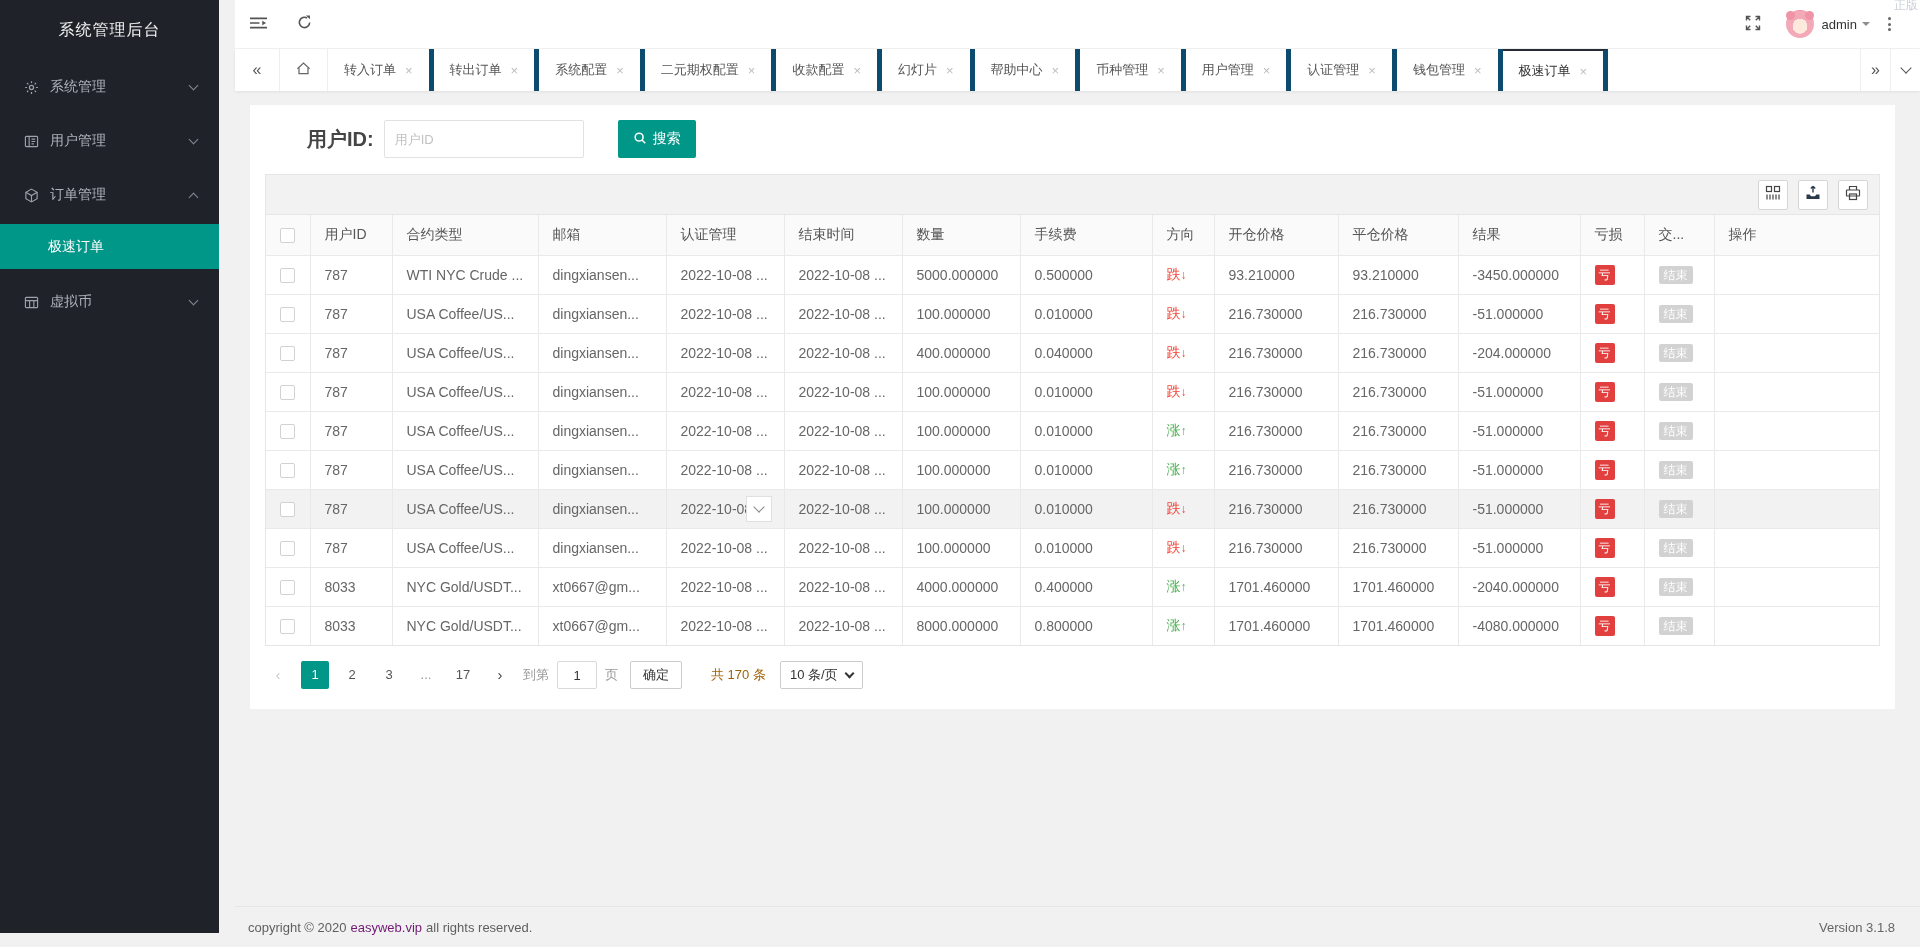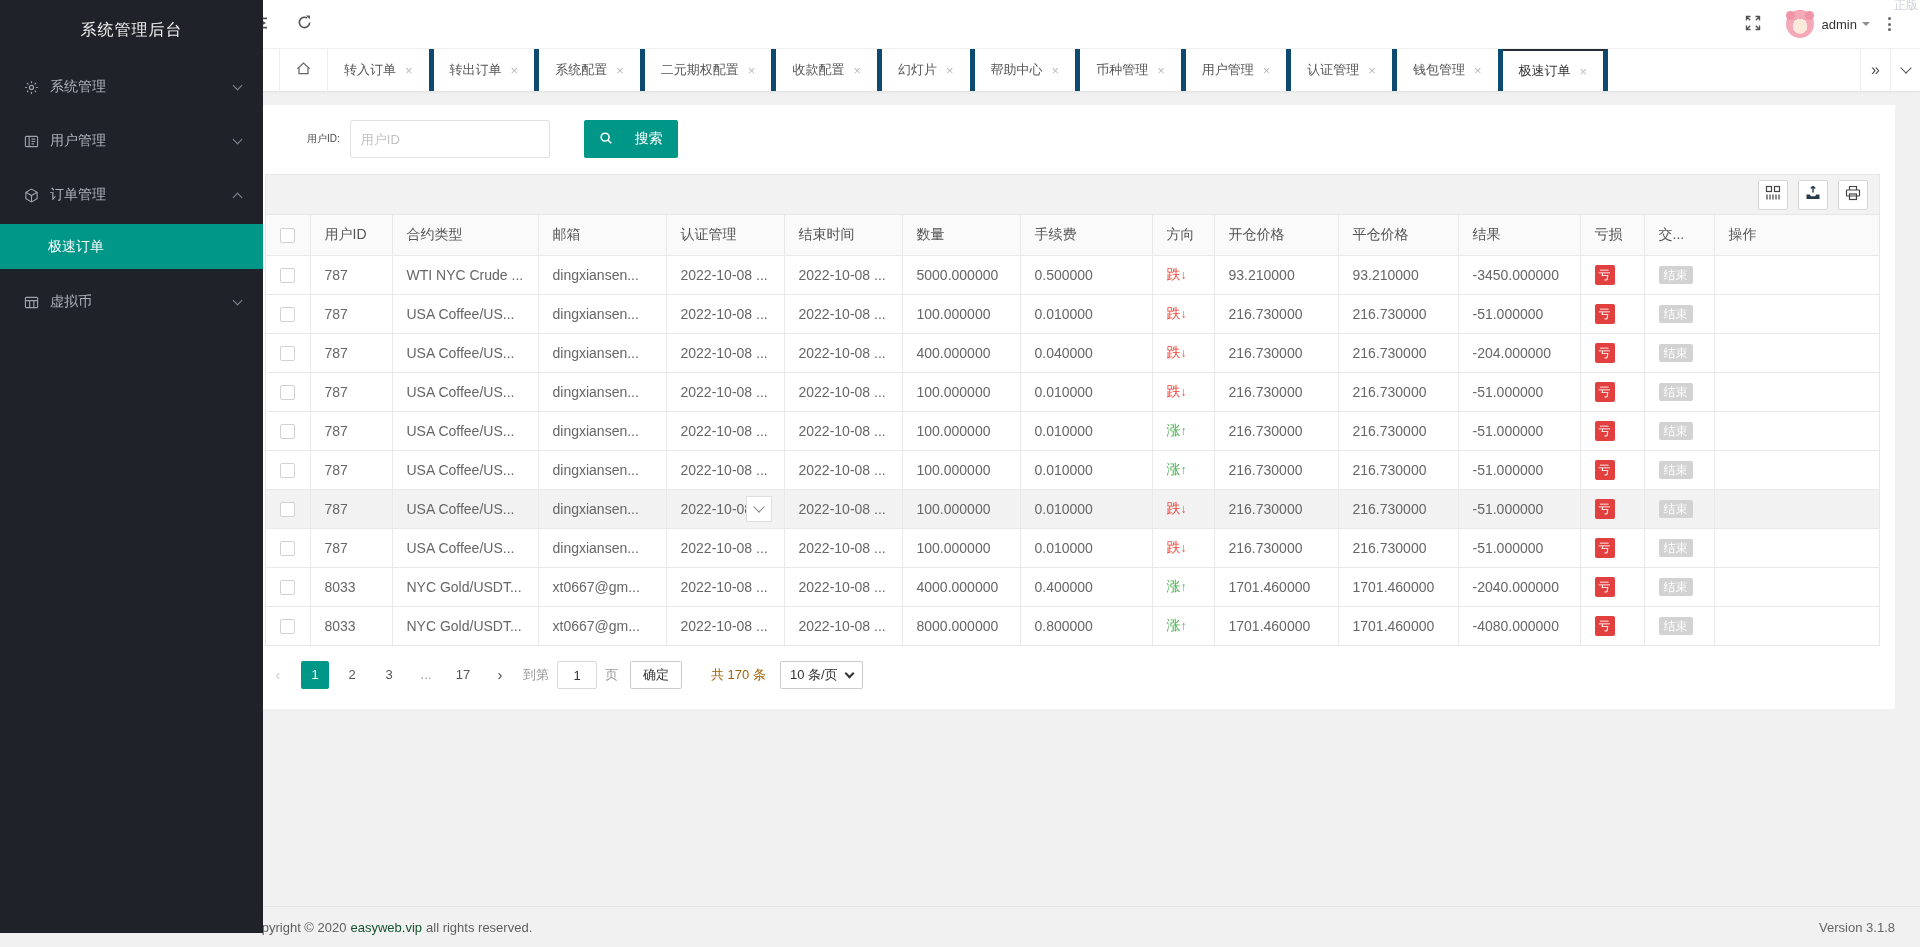--- a/index.html
+++ b/index.html
@@ -2,21 +2,21 @@
 <html><head>
 <meta charset="utf-8">
 <style>
   * { margin:0; padding:0; box-sizing:border-box; }
   html,body { width:1920px; height:947px; }
   body {
     font-family:"Liberation Sans","DejaVu Sans",sans-serif;
     background:#f1f1f1; overflow:hidden; position:relative; font-size:14px; color:#333;
   }
   
-  .sidebar { position:absolute; left:0; top:0; bottom:14px; width:263px; background:#20222a; z-index:20; }
+  .sidebar { position:absolute; left:0; top:0; bottom:14px; width:219px; background:#20222a; z-index:20; }
   .brand { height:60px; line-height:60px; text-align:center; color:#f3f3f3; font-size:16px; letter-spacing:1px; }
   .nav-item { height:54px; display:flex; align-items:center; padding:0 22px 0 24px; cursor:pointer; font-size:14px; color:#aeb1ba; }
   .nav-icon { width:17px; margin-right:9px; display:inline-flex; color:#9fa2ac; }
   .nav-label { flex:1; }
   .chev { width:7px; height:7px; border-right:1.5px solid #878a94; border-bottom:1.5px solid #878a94; display:inline-block; }
   .chev.down { transform:rotate(45deg); margin-top:-4px; }
   .chev.up { transform:rotate(-135deg); margin-top:4px; }
   .sub-list { padding:2px 0 6px; }
   .sub-item { height:45px; line-height:45px; padding-left:48px; font-size:14px; color:#aeb1ba; cursor:pointer; }
   .sub-item.active { background:#009688; color:#fff; }
@@ -44,24 +44,24 @@
   .tab .close { margin-left:9px; color:#bcbcbc; font-size:13px; }
   .tab.active { border-top:2px solid #262b36; color:#333; }
   .tabbar-right { margin-left:auto; display:flex; }
   .tab-arrow.r { border-left:1px solid #eee; width:30px; }
   .chev-dn-dark { width:8px; height:8px; border-right:1.6px solid #555; border-bottom:1.6px solid #555; transform:rotate(45deg); margin-top:-4px; }
   
   .content { position:absolute; left:235px; top:91px; right:0; bottom:41px; overflow:hidden; }
   .card { background:#fff; margin:14px 25px 0 15px; }
   .search-row { display:flex; align-items:center; padding:15px 15px 16px 15px; }
   .fld { display:flex; align-items:center; }
-  .fld-label { font-size:10px; color:#454545; margin-right:10px; }
+  .fld-label { font-size:20px; color:#454545; margin-right:10px;font-weight:bold; }
   .fld-input { height:38px; border:1px solid #e2e2e2; border-radius:2px; padding:0 10px; font-size:13px; color:#333; outline:none; }
   .fld-input::placeholder { color:#c2c2c2; }
-  .btn-search { margin-left:34px; height:38px; background:#009688; color:#fff; border:none; border-radius:2px; padding:0 15px; font-size:14px; display:flex; align-items:center; gap:22px; cursor:pointer; font-family:inherit; }
+  .btn-search { margin-left:34px; height:38px; background:#009688; color:#fff; border:none; border-radius:2px; padding:0 15px; font-size:14px; display:flex; align-items:center; gap:6px; cursor:pointer; font-family:inherit; }
   
   .table-wrap { margin:0 15px; border:1px solid #e6e6e6; }
   .table-toolbar { height:40px; background:#f2f2f2; border-bottom:1px solid #e6e6e6; display:flex; align-items:center; justify-content:flex-end; padding-right:11px; gap:10px; }
   .tool-btn { width:30px; height:30px; background:#fff; border:1px solid #d5d5d5; border-radius:2px; display:flex; align-items:center; justify-content:center; cursor:pointer; }
   table { width:100%; border-collapse:collapse; table-layout:fixed; }
   th,td { border:1px solid #e9e9e9; height:39px; font-weight:400; text-align:left; padding:0 5px 0 14px; font-size:14px; color:#666; overflow:hidden; white-space:nowrap; }
   th { background:#fafafa; color:#555; height:40px; }
   th:first-child, td:first-child { border-left:0; text-align:center; padding:0; }
   th:last-child, td:last-child { border-right:0; }
   thead th { border-top:0; }
@@ -88,21 +88,21 @@
   .pg-next { color:#444; font-size:15px; cursor:pointer; }
   .goto-label { color:#999; margin:0 8px 0 0; }
   .goto-input { width:40px; height:28px; border:1px solid #d9d9d9; border-radius:2px; text-align:center; font-size:13px; color:#333; outline:none; }
   .goto-unit { color:#999; margin:0 12px 0 8px; }
   .btn-confirm { height:28px; padding:0 12px; background:#fff; border:1px solid #ccc; border-radius:2px; font-size:13px; color:#333; cursor:pointer; font-family:inherit; }
   .total { margin:0 14px 0 29px; color:#a16207; }
   .per-page { height:28px; border:1px solid #ccc; border-radius:2px; display:flex; align-items:center; padding:0 9px; gap:8px; cursor:pointer; background:#fff; color:#333; }
   .per-page .chev-b { width:7px; height:7px; border-right:2px solid #333; border-bottom:2px solid #333; transform:rotate(45deg); margin-top:-4px; }
   
   .footer { position:absolute; left:235px; right:0; bottom:0; height:41px; border-top:1px solid #e5e5e5; display:flex; align-items:center; padding:0 25px 0 13px; font-size:13px; color:#5f5f5f; background:#f1f1f1; }
-  .footer a { color:#14532d; text-decoration:none; margin:0 4px; cursor:pointer;text-align:right; }
+  .footer a { color:#701a75; text-decoration:none; margin:0 4px; cursor:pointer;text-align:right; }
   .footer .version { margin-left:auto; color:#666; }
 </style>
 </head>
 <body>
 
 <aside class="sidebar">
   <div class="brand">系统管理后台</div>
   <nav id="sidebar-nav">
       <div class="nav-item">
         <span class="nav-icon">

